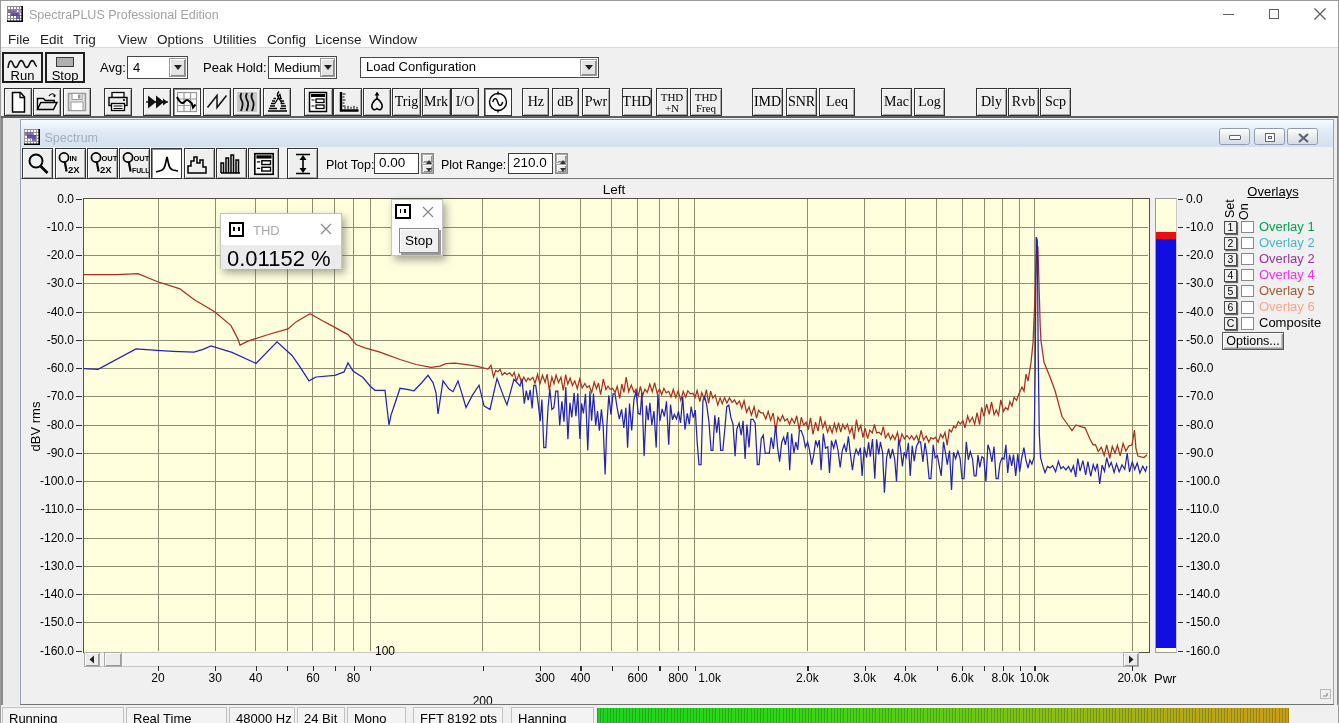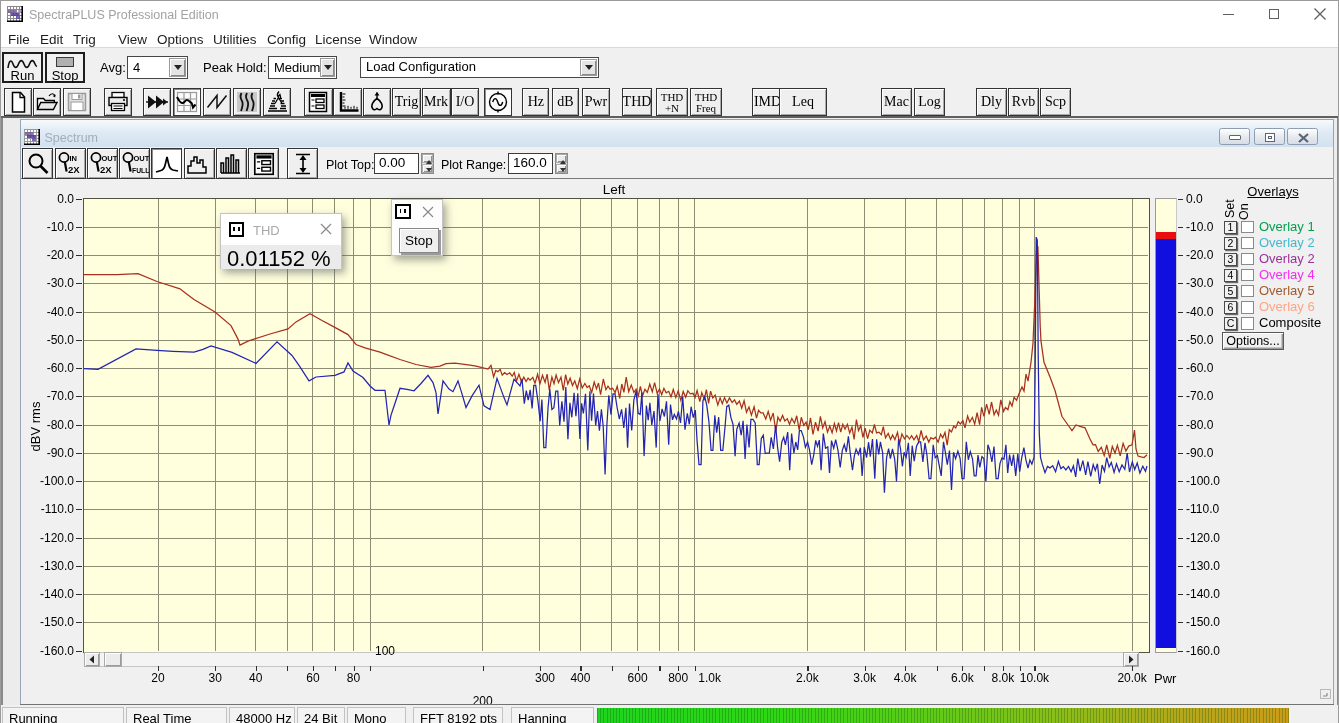--- a/index.html
+++ b/index.html
@@ -220,21 +220,21 @@
   </div>
 <div class="tbtn" style="left:690px;width:32px">
     <div class="tserif2">THD<br>Freq</div>
   </div>
 <div class="tbtn" style="left:752px;width:31px">
     <div class="tserif">IMD</div>
   </div>
 <div class="tbtn" style="left:786px;width:31px">
     <div class="tserif">SNR</div>
   </div>
-<div class="tbtn" style="left:779px;width:48px">
+<div class="tbtn" style="left:819px;width:36px">
     <div class="tserif">Leq</div>
   </div>
 <div class="tbtn" style="left:881px;width:31px">
     <div class="tserif">Mac</div>
   </div>
 <div class="tbtn" style="left:914px;width:31px">
     <div class="tserif">Log</div>
   </div>
 <div class="tbtn" style="left:976px;width:31px">
     <div class="tserif">Dly</div>
@@ -339,21 +339,21 @@
     </svg>
   </div>
 
 <div class="a" style="left:326px;top:157.5px;font-size:12.5px">Plot Top:</div>
 <div class="inp" style="left:374px;top:153px;width:45px;height:21px">0.00</div>
 <div class="spin" style="left:421px;top:153px">
     <div class="u"></div>
     <div class="d"></div>
   </div>
 <div class="a" style="left:441px;top:157.5px;font-size:12.5px">Plot Range:</div>
-<div class="inp" style="left:508px;top:153px;width:45px;height:21px">160.0</div>
+<div class="inp" style="left:508px;top:153px;width:45px;height:21px">210.0</div>
 <div class="spin" style="left:555px;top:153px">
     <div class="u"></div>
     <div class="d"></div>
   </div>
 
 <div class="a" style="left:583px;top:182px;width:62px;height:14px;text-align:center;font-size:13.5px">Left</div>
 <div class="a" style="left:82.5px;top:197.5px;width:1067px;height:455px;border:1.5px solid #52523e;background:#ffffde"></div>
 <svg class="a" style="left:84px;top:199px" width="1064" height="452" viewBox="0 0 1064 452">
 <g stroke="#8d8d74" stroke-width="1" shape-rendering="crispEdges">
       <line x1="74.0" y1="0" x2="74.0" y2="452"></line>

